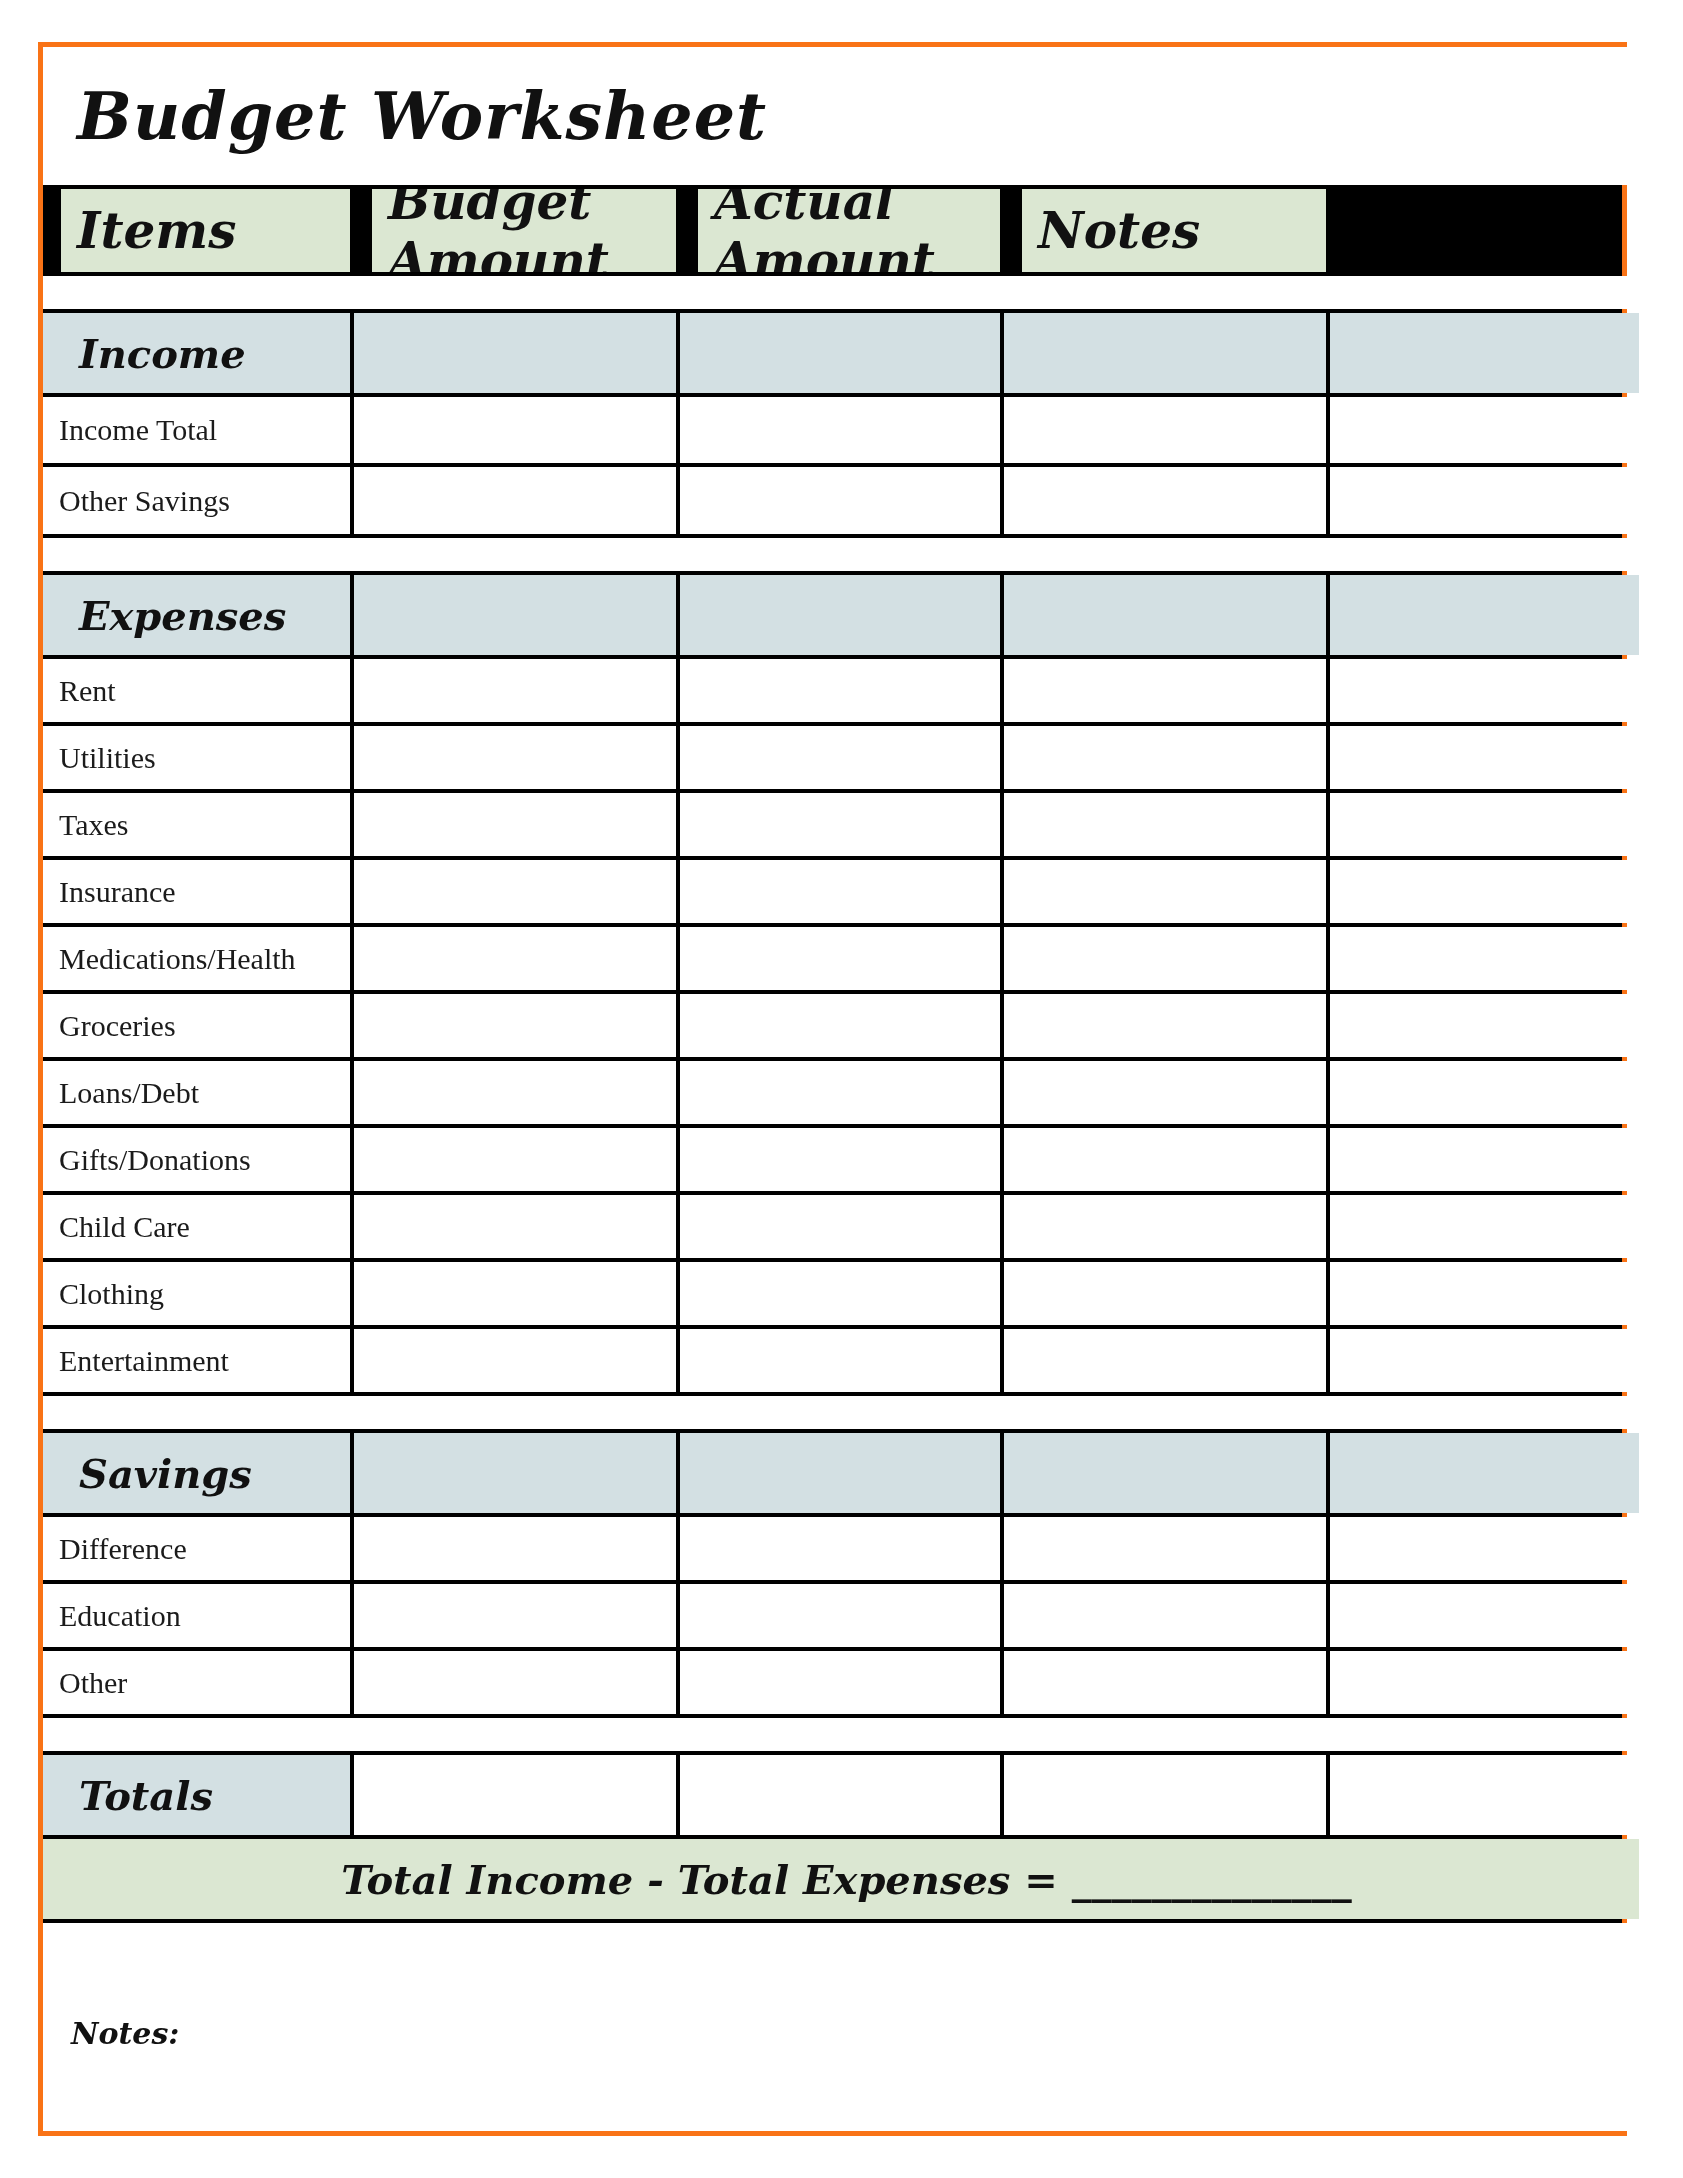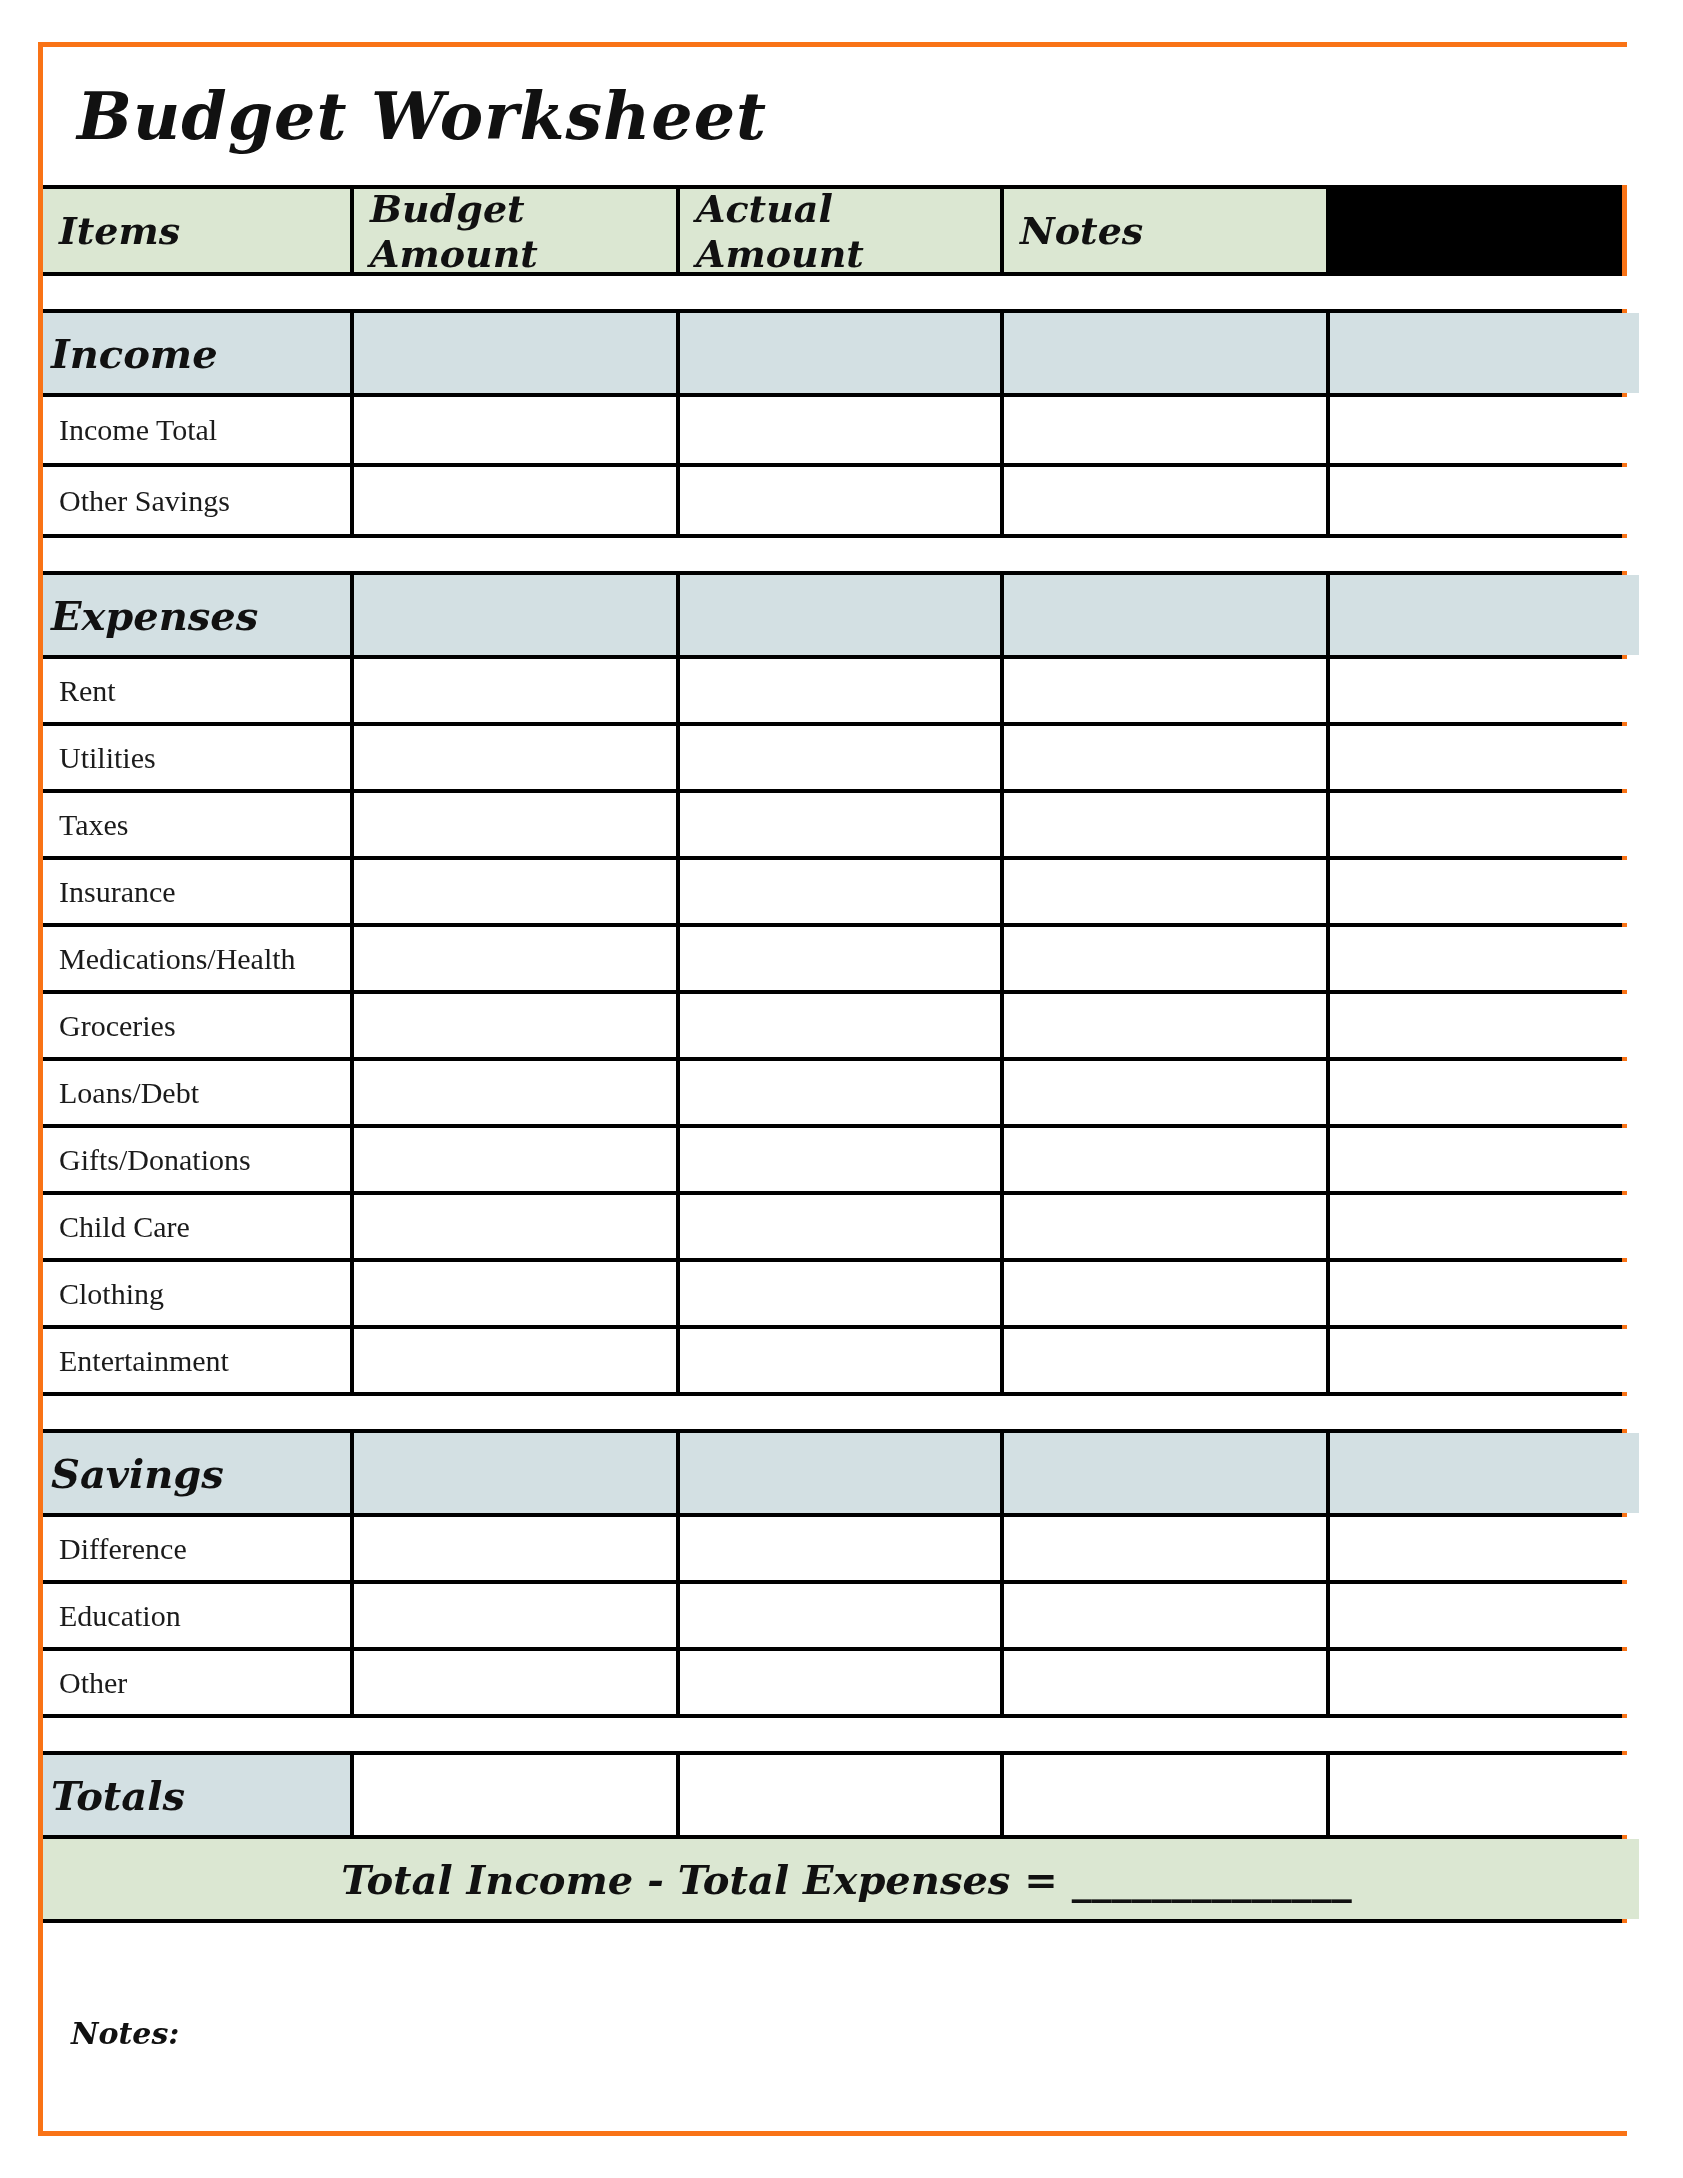--- a/index.html
+++ b/index.html
@@ -49,27 +49,28 @@
     color: #1b1b1b;
   }
 
   .title-cell {
     font-size: 65px;
     padding-left: 34px;
     letter-spacing: 1px;
   }
 
   .col-header {
-    font-size: 38px;
+    font-size: 50px;
     padding-left: 16px;
+    margin-left: 18px;
   }
 
   .section-header {
     font-size: 40px;
-    padding-left: 8px;
+    padding-left: 36px;
   }
 
   .row-label {
     font-size: 30px;
     padding-left: 16px;
   }
 
   .formula-cell {
     font-size: 40px;
     justify-content: center;

